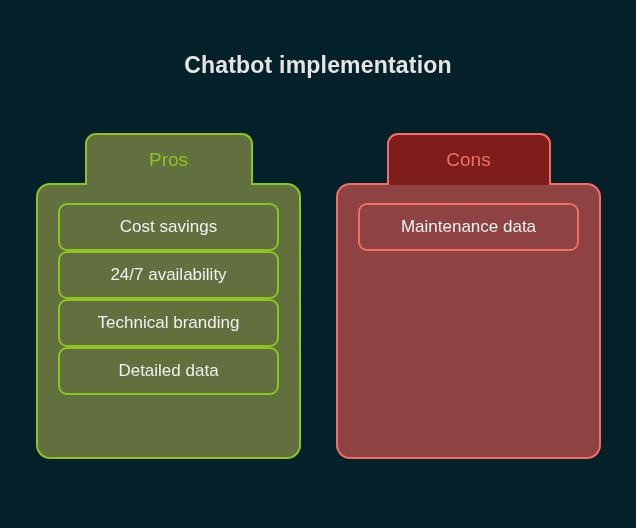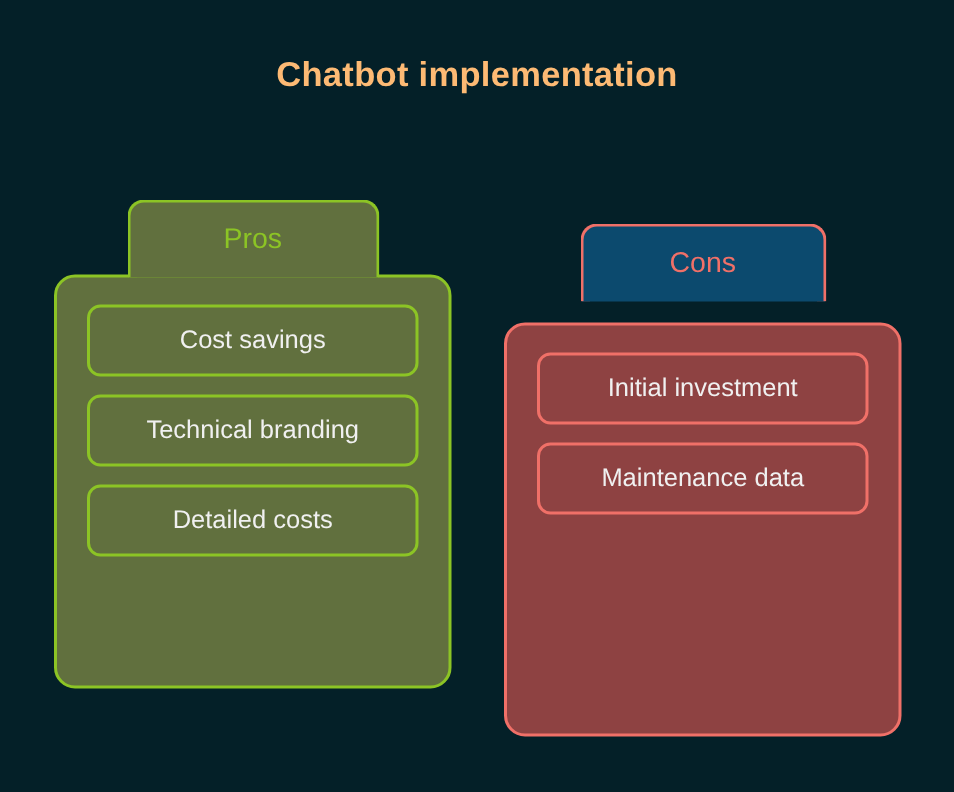--- a/index.html
+++ b/index.html
@@ -15,26 +15,26 @@
   #canvas {
     position: relative;
     width: 636px;
     height: 528px;
     background: #042028;
     box-sizing: border-box;
   }
   #title {
     position: absolute;
     left: 0;
-    top: 36px;
+    top: 52px;
     width: 636px;
     text-align: center;
     font-size: 23px;
     font-weight: bold;
-    color: #fdba74;
+    color: #e5e5e5;
     letter-spacing: 0.2px;
   }
   .column {
     position: absolute;
     top: 133px;
   }
   #col-pros { left: 36px; width: 265px; }
   #col-cons { left: 336px; width: 265px; }
 
   .tab {
@@ -51,38 +51,38 @@
     font-size: 19px;
   }
   #tab-pros {
     margin: 0 auto;
     width: 168px;
     background: #61703E;
     border-color: #8CC425;
     color: #8CC425;
   }
   #tab-cons {
-    margin: 16px auto;
+    margin: 0 auto;
     width: 164px;
-    background: #0c4a6e;
+    background: #7f1d1d;
     border-color: #F07068;
     color: #F07068;
   }
 
   .panel {
     position: relative;
     z-index: 1;
     margin-top: -2px;
     box-sizing: border-box;
     border: 2px solid;
     border-radius: 14px;
     padding: 18px 20px;
     display: flex;
     flex-direction: column;
-    gap: 12px;
+    gap: 0;
   }
   #panel-pros {
     height: 276px;
     background: #61703E;
     border-color: #8CC425;
   }
   #panel-cons {
     height: 276px;
     background: #8E4242;
     border-color: #F07068;
@@ -111,35 +111,35 @@
 
   <div class="column" id="col-pros">
     <div class="tab" id="tab-pros">
       <span>Pros</span>
     </div>
     <div class="panel" id="panel-pros">
       <div class="item">
         <span>Cost savings</span>
       </div>
       <div class="item">
+        <span>24/7 availability</span>
+      </div>
+      <div class="item">
         <span>Technical branding</span>
       </div>
       <div class="item">
-        <span>Detailed costs</span>
+        <span>Detailed data</span>
       </div>
     </div>
   </div>
 
   <div class="column" id="col-cons">
     <div class="tab" id="tab-cons">
       <span>Cons</span>
     </div>
     <div class="panel" id="panel-cons">
       <div class="item">
-        <span>Initial investment</span>
-      </div>
-      <div class="item">
         <span>Maintenance data</span>
       </div>
     </div>
   </div>
 
 </div>
 
 </body></html>

